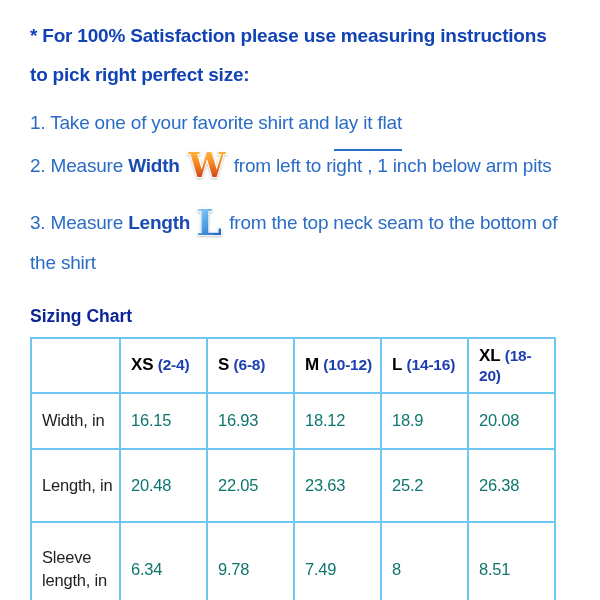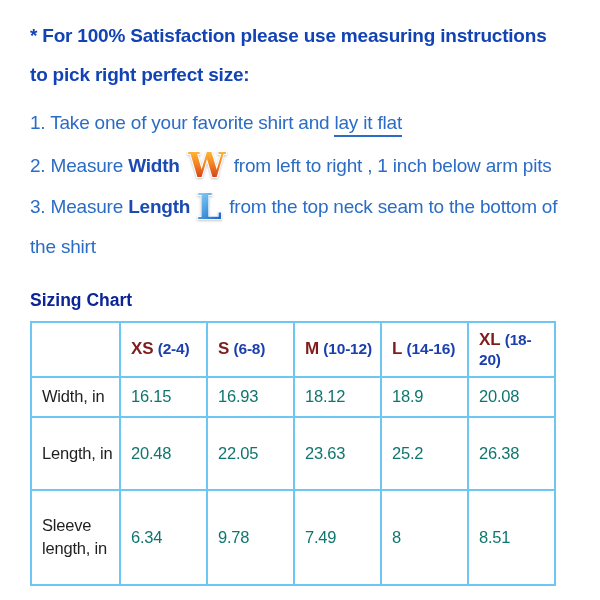--- a/index.html
+++ b/index.html
@@ -16,25 +16,25 @@
     white-space: nowrap;
     letter-spacing: -0.2px;
   }
   .step {
     color: #2b6cc5;
     font-size: 19px;
     letter-spacing: -0.2px;
   }
   .step1 { margin-top: 16px; line-height: 26px; }
   .step2 { margin-top: 10px; line-height: 40px; white-space: nowrap; }
-  .step3 { margin-top: 0; line-height: 35px; width: 556px; }
+  .step3 { margin-top: 16px; line-height: 35px; width: 556px; }
   .kw { font-weight: bold; color: #1a4bb2; }
   .underlined {
     border-bottom: 2px solid #2b6cc5;
-    padding-bottom: 2px;
+    padding-bottom: 16px;
   }
   .letter-icon {
     display: inline-block;
     vertical-align: middle;
     margin: 0 6px;
     position: relative;
     top: -2px;
     filter: drop-shadow(0.5px 1px 1px rgba(120,120,120,0.45));
   }
   .table-title {
@@ -54,24 +54,24 @@
     text-align: left;
     vertical-align: middle;
     padding: 4px 4px 4px 10px;
     font-size: 16.5px;
     letter-spacing: -0.2px;
     background: #ffffff;
   }
   col.c-label { width: 89px; }
   col.c-size  { width: 87px; }
   tr.hdr-row    { height: 55px; }
-  tr.row-width  { height: 40px; }
+  tr.row-width  { height: 56px; }
   tr.row-length { height: 73px; padding-left: 17px; }
   tr.row-sleeve { height: 95px; }
-  .size-letter { color: #7f1d1d; font-weight: bold; font-size: 17px; }
+  .size-letter { color: #000000; font-weight: bold; font-size: 17px; }
   .size-range  { color: #1c3fb0; font-weight: bold; font-size: 15.5px; }
   .row-label { color: #1f1f1f; line-height: 23px; }
   .cell-val  { color: #0f766e; }
 </style>
 </head>
 <body>
 
 <div class="heading">
   <div>* For 100% Satisfaction please use measuring instructions</div>
   <div>to pick right perfect size:</div>

